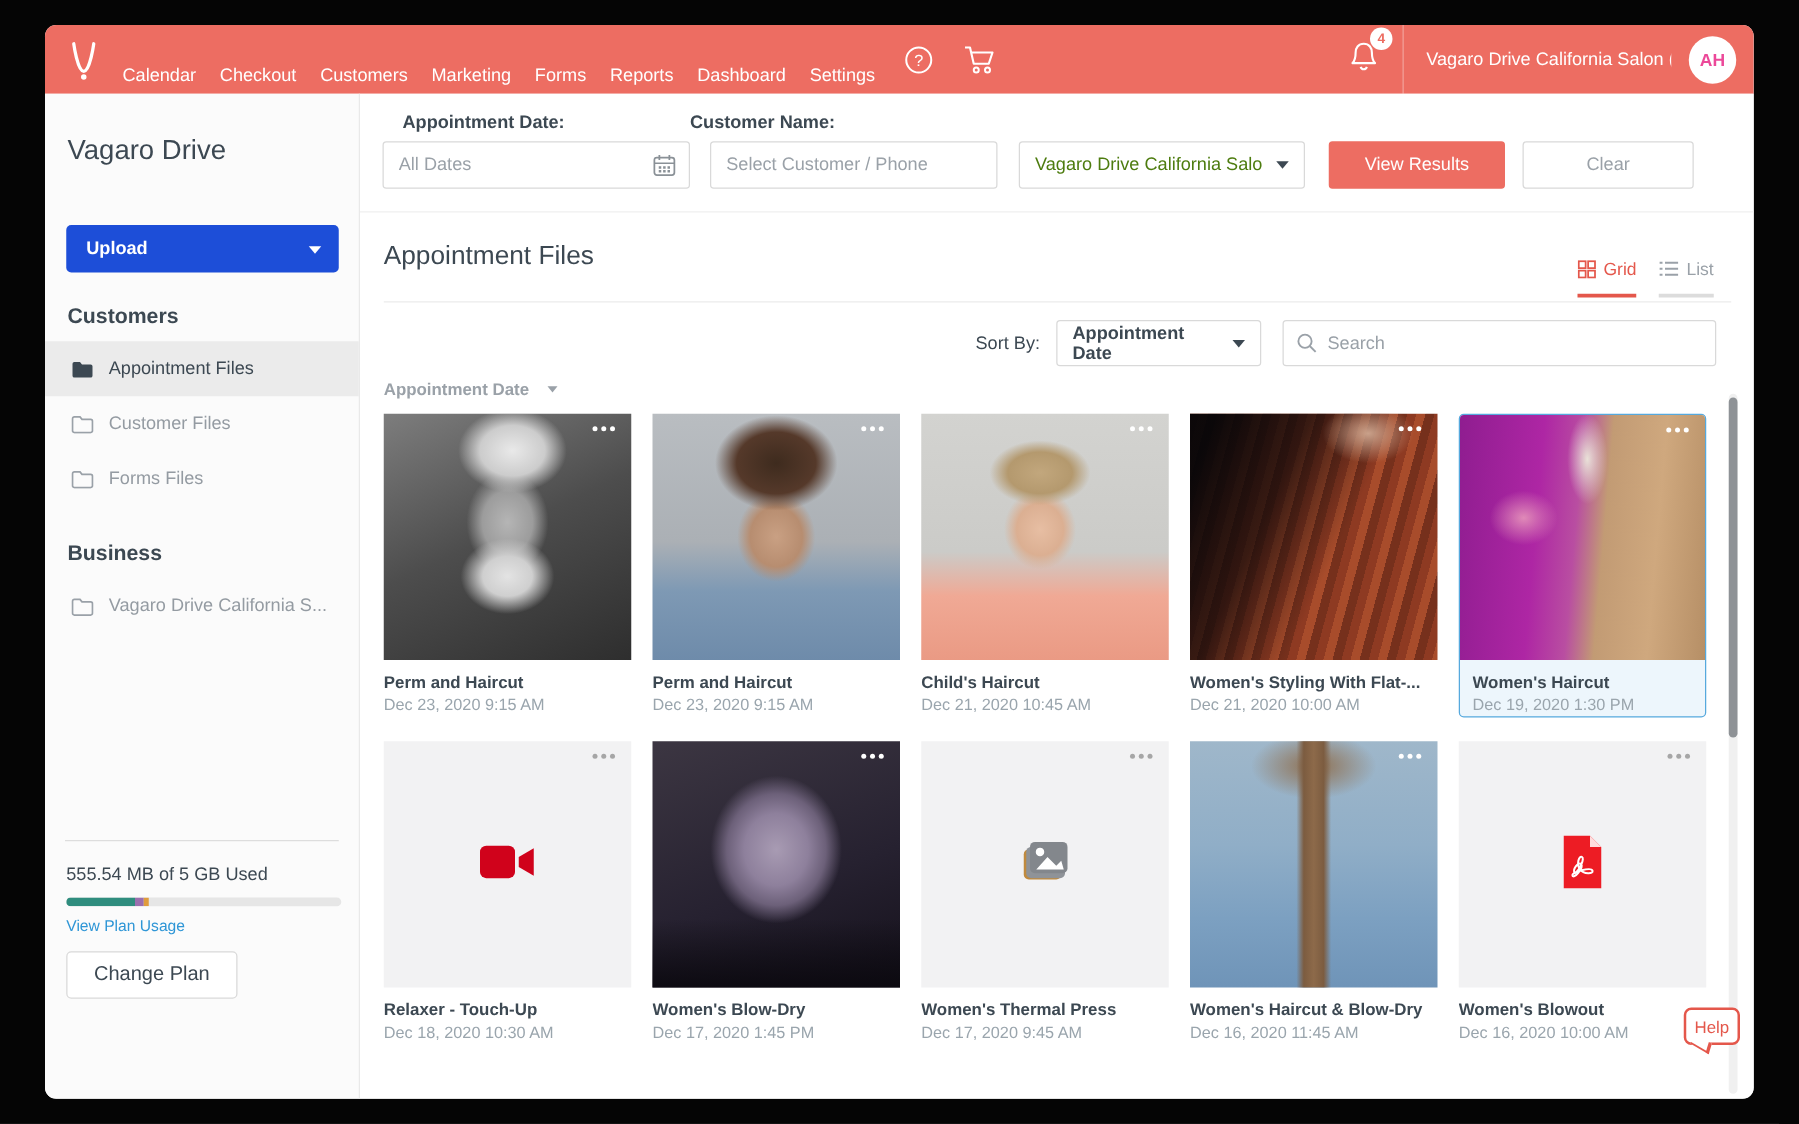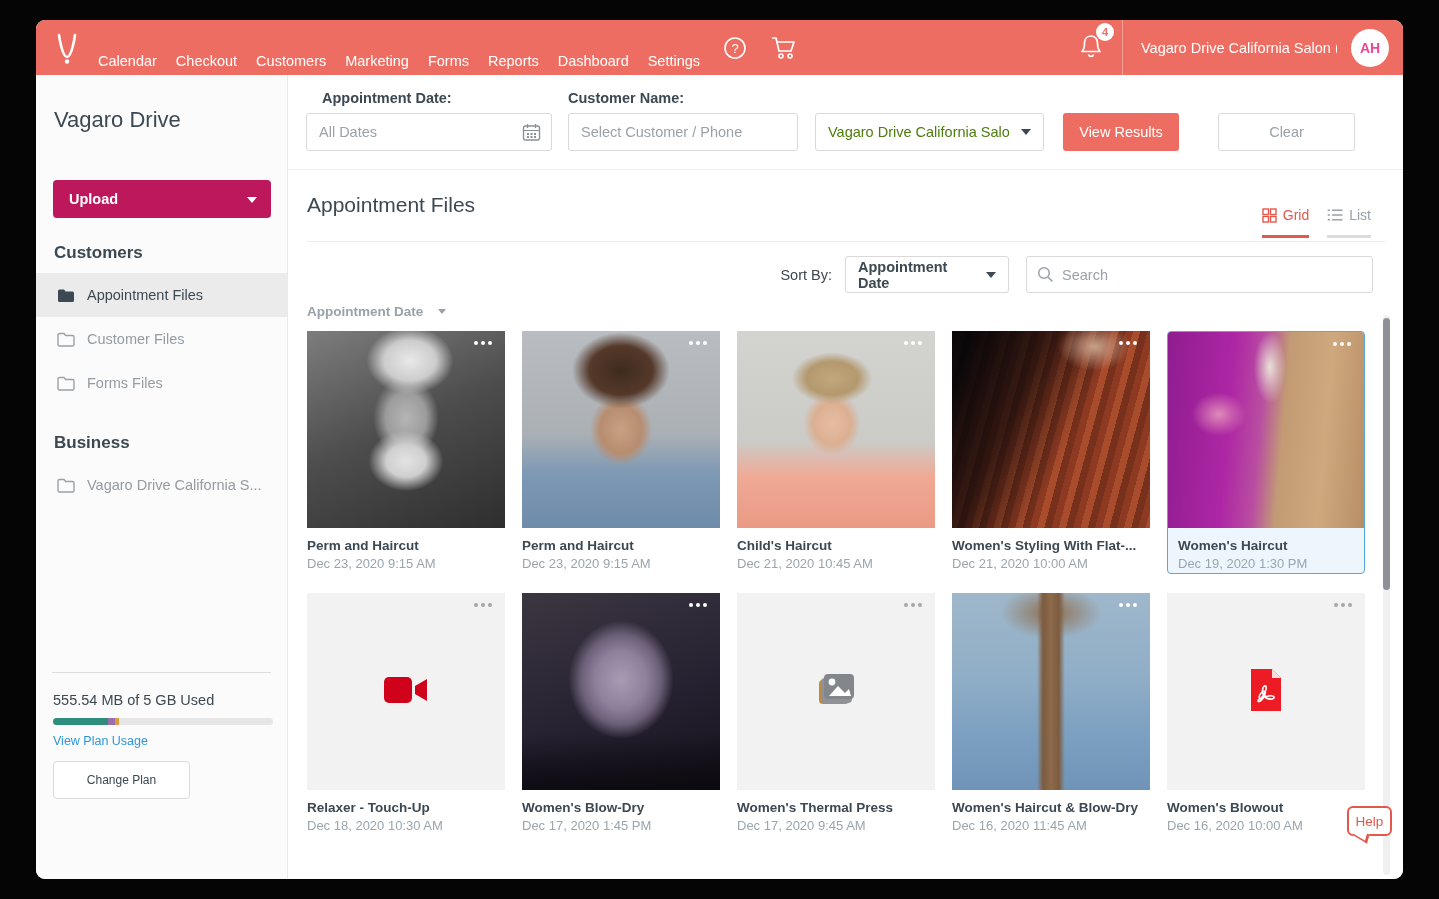--- a/index.html
+++ b/index.html
@@ -15,52 +15,52 @@
   .nav-right { position:absolute; right:0; top:0; height:55px; display:flex; align-items:center; }
   .bell-wrap { position:relative; margin-right:18px; cursor:pointer; }
   .bell-badge { position:absolute; top:-9px; right:-10px; min-width:18px; height:18px; background:#fff; border-radius:9px; color:#ed6d62; font-size:11px; font-weight:bold; display:flex; align-items:center; justify-content:center; padding:0 4px; }
   .nav-divider { width:1px; height:55px; background:rgba(255,255,255,0.35); margin-right:18px; }
   .account-label { color:#fff; font-size:14.5px; max-width:196px; overflow:hidden; white-space:nowrap; margin-right:14px; }
   .avatar { width:38px; height:38px; border-radius:50%; background:#fff; color:#ec4899; font-size:14px; font-weight:bold; display:flex; align-items:center; justify-content:center; margin-right:14px; cursor:pointer; }
 
   
   .sidebar { position:absolute; left:0; top:55px; width:252px; bottom:0; background:#fbfbfb; border-right:1px solid #e9e9e9; }
   .drive-title { padding:32px 0 0 18px; font-size:22px; color:#3c4852; font-weight:500; }
-  .upload-btn { position:absolute; left:17px; top:105px; width:218px; height:38px; background:#be185d; border-radius:4px; display:flex; align-items:center; cursor:pointer; }
+  .upload-btn { position:absolute; left:17px; top:105px; width:218px; height:38px; background:#1d4ed8; border-radius:4px; display:flex; align-items:center; cursor:pointer; }
   .upload-btn span.lbl { color:#fff; font-size:14.5px; font-weight:bold; margin-left:16px; }
   .upload-caret { position:absolute; right:14px; top:17px; width:0; height:0; border-left:5px solid transparent; border-right:5px solid transparent; border-top:6px solid #fff; }
   .side-section-hdr { font-size:17px; font-weight:600; color:#3c4852; padding-left:18px; }
   .hdr-customers { margin-top:110px; }
   .side-items { margin-top:10px; }
   .side-item { position:relative; height:44px; display:flex; align-items:center; cursor:pointer; }
   .side-item .fold { margin-left:21px; display:flex; }
   .side-item .s-lbl { margin-left:12px; font-size:14.5px; color:#949ba2; }
   .side-item.active { background:#ebebeb; }
   .side-item.active .s-lbl { color:#3c4852; }
   .hdr-business { margin-top:28px; }
   .storage { position:absolute; left:0; bottom:0; width:100%; height:207px; }
   .storage-divider { position:absolute; left:16px; right:16px; top:0; height:1px; background:#ddd; }
   .usage-text { position:absolute; left:17px; top:20px; font-size:14.5px; color:#3c4852; }
   .usage-bar { position:absolute; left:17px; top:46px; width:220px; height:7px; border-radius:4px; background:#e6e6e6; overflow:hidden; display:flex; }
   .usage-seg { height:100%; }
   .plan-link { position:absolute; left:17px; top:62px; font-size:12.5px; color:#2f96d6; cursor:pointer; }
-  .change-plan-btn { position:absolute; left:17px; top:89px; width:137px; height:38px; background:#fff; border:1px solid #d9d9d9; border-radius:4px; font-size:12px; color:#3c4852; display:flex; align-items:center; justify-content:center; cursor:pointer; }
+  .change-plan-btn { position:absolute; left:17px; top:89px; width:137px; height:38px; background:#fff; border:1px solid #d9d9d9; border-radius:4px; font-size:16px; color:#3c4852; display:flex; align-items:center; justify-content:center; cursor:pointer; }
 
   
   .main { position:absolute; left:252px; top:55px; right:0; bottom:0; background:#fff; }
   .filter-bar { position:absolute; left:0; top:0; right:0; height:95px; border-bottom:1px solid #efefef; }
   .f-label { position:absolute; top:15px; font-size:14.5px; font-weight:bold; color:#3c4852; }
   .f-field { position:absolute; top:38px; height:38px; background:#fff; border:1px solid #d9d9d9; border-radius:3px; font-size:14.5px; }
   input.f-input { padding:0 34px 0 12px; color:#3c4852; width:100%; height:100%; border:none; outline:none; background:transparent; font-size:14.5px; font-family:inherit; }
   input.f-input::placeholder { color:#9aa1a8; }
   .cal-ico { position:absolute; right:10px; top:9px; }
   .biz-select { display:flex; align-items:center; justify-content:space-between; padding:0 12px; color:#4d7c0f; cursor:pointer; }
   .biz-select .sel-txt { overflow:hidden; white-space:nowrap; max-width:185px; }
   .dd-caret { width:0; height:0; border-left:5px solid transparent; border-right:5px solid transparent; border-top:6px solid #3c4852; margin-left:8px; flex:none; }
-  .view-results-btn { position:absolute; left:775px; top:38px; width:116px; height:38px; background:#ed6d62; border-radius:3px; color:#fff; font-size:14.5px; display:flex; align-items:center; justify-content:center; cursor:pointer; border:none; }
+  .view-results-btn { position:absolute; left:775px; top:38px; width:141px; height:38px; background:#ed6d62; border-radius:3px; color:#fff; font-size:14.5px; display:flex; align-items:center; justify-content:center; cursor:pointer; border:none; }
   .clear-btn { position:absolute; left:930px; top:38px; width:137px; height:38px; background:#fff; border:1px solid #d9d9d9; border-radius:3px; color:#9aa1a8; font-size:14.5px; display:flex; align-items:center; justify-content:center; cursor:pointer; }
 
   .content { position:absolute; left:0; top:96px; right:0; bottom:0; }
   .page-title { position:absolute; left:19px; top:22px; font-size:21px; font-weight:500; color:#3c4852; }
   .title-border { position:absolute; left:19px; right:18px; top:70px; height:1px; background:#ececec; }
   .view-tabs { position:absolute; right:32px; top:36px; display:flex; gap:18px; }
   .tab { display:flex; align-items:center; gap:6px; font-size:14px; cursor:pointer; padding-bottom:12px; }
   .tab-grid { color:#e4574b; border-bottom:3px solid #e4574b; }
   .tab-list { color:#9aa1a8; border-bottom:3px solid #dcdcdc; }
 
@@ -256,21 +256,21 @@
                 <rect x="5" y="10" width="2" height="2"></rect>
                 <rect x="8.5" y="10" width="2" height="2"></rect>
                 <rect x="12" y="10" width="2" height="2"></rect>
                 <rect x="5" y="13" width="2" height="2"></rect>
                 <rect x="8.5" y="13" width="2" height="2"></rect>
                 <rect x="12" y="13" width="2" height="2"></rect>
               </g>
             </svg>
         </span>
       </div>
-      <div class="f-label" style="left:280px">Customer Name:</div>
+      <div class="f-label" style="left:264px">Customer Name:</div>
       <div class="f-field" style="left:280px;width:230px">
         <input class="f-input" placeholder="Select Customer / Phone" style="">
       </div>
       <div class="f-field biz-select" style="left:527px;width:229px">
         <span class="sel-txt">Vagaro Drive California Salo</span>
         <span class="dd-caret"></span>
       </div>
       <button class="view-results-btn">View Results</button>
       <div class="clear-btn">Clear</div>
     </div>

